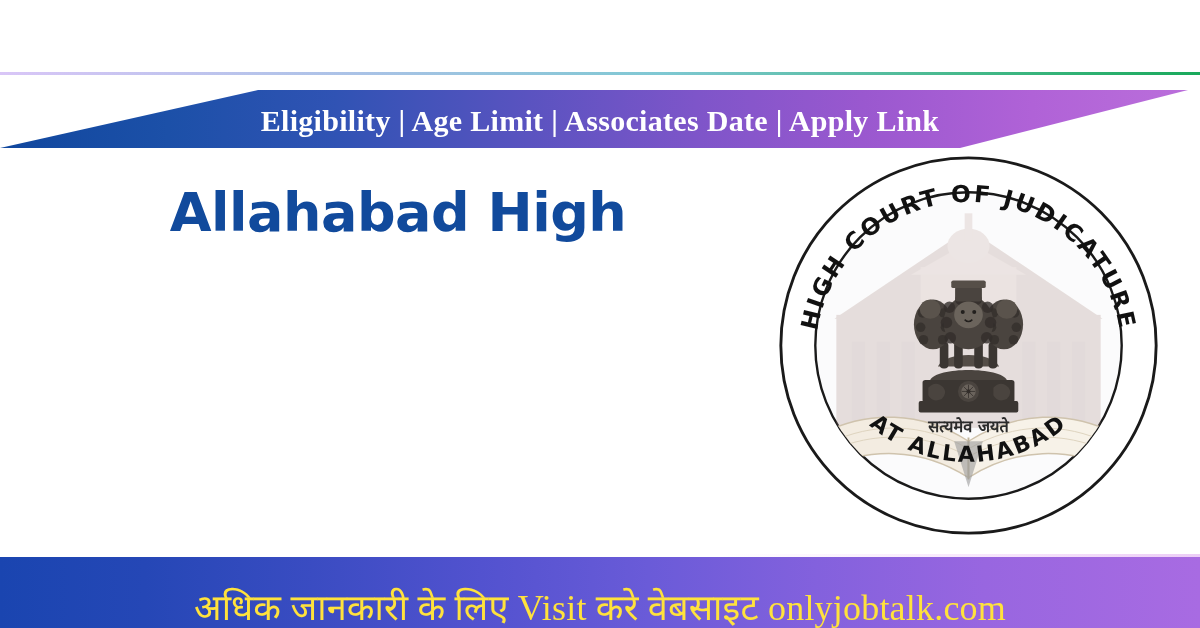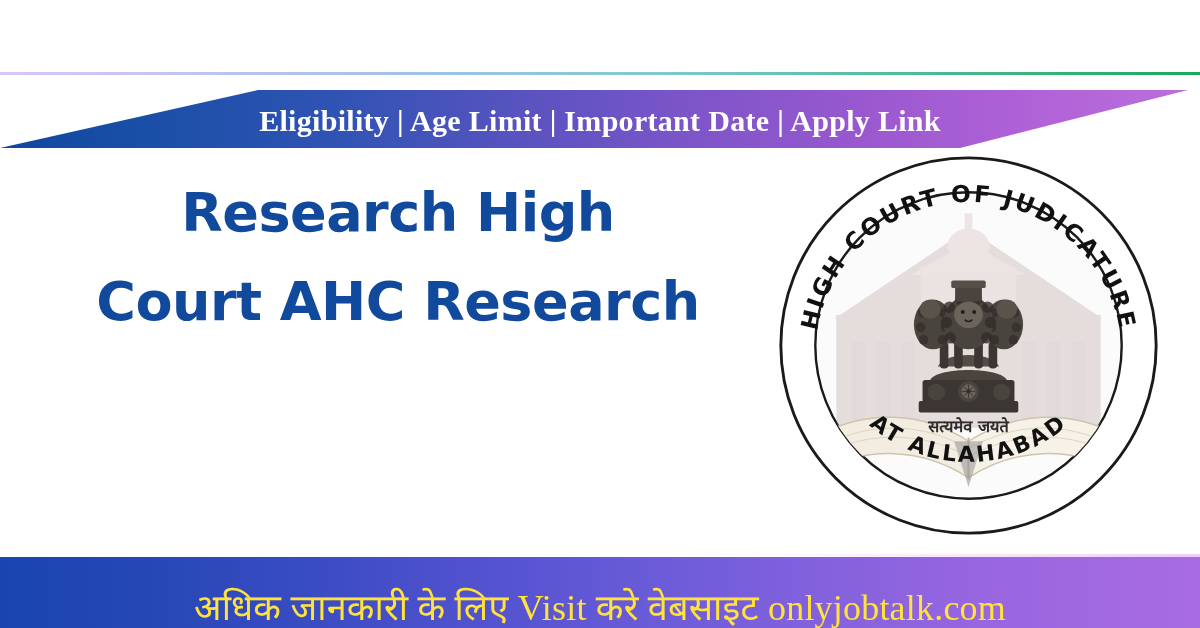--- a/index.html
+++ b/index.html
@@ -155,26 +155,25 @@
 </style>
 </head>
 <body>
 
 <div id="poster">
 
   <div class="top-banner-underline"></div>
 
   <div class="sub-banner-wrap">
     <div class="sub-banner-shape"></div>
-    <div class="sub-banner-text">Eligibility | Age Limit | Important Date | Apply Link</div>
+    <div class="sub-banner-text">Eligibility | Age Limit | Associates Date | Apply Link</div>
   </div>
 
   <div class="main-title">
-    <span class="ln">Research High</span>
-    <span class="ln">Court AHC Research</span>
+    <span class="ln">Allahabad High</span>
   </div>
 
   <div class="logo">
     <svg viewBox="0 0 400 400" xmlns="http://www.w3.org/2000/svg">
       <defs>
         <path id="arcTop" d="M 40 210 A 160 160 0 0 1 360 210"></path>
         <path id="arcBottom" d="M 68 252 A 160 160 0 0 0 332 252"></path>
         <clipPath id="innerClip">
           <circle cx="200" cy="200" r="160"></circle>
         </clipPath>

